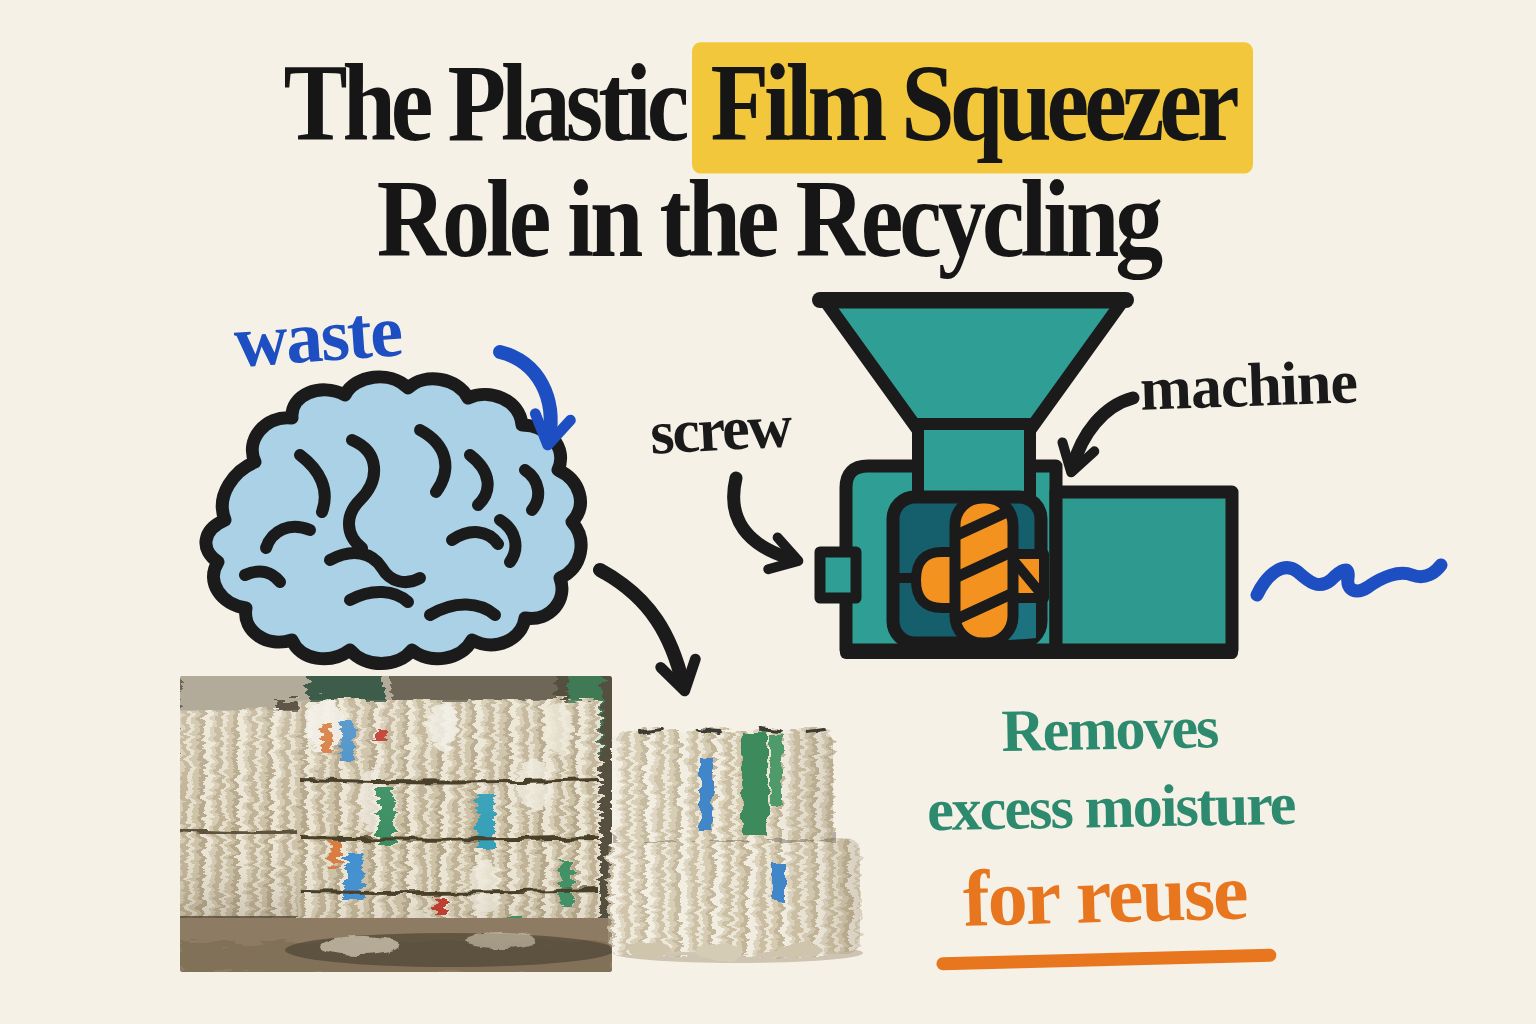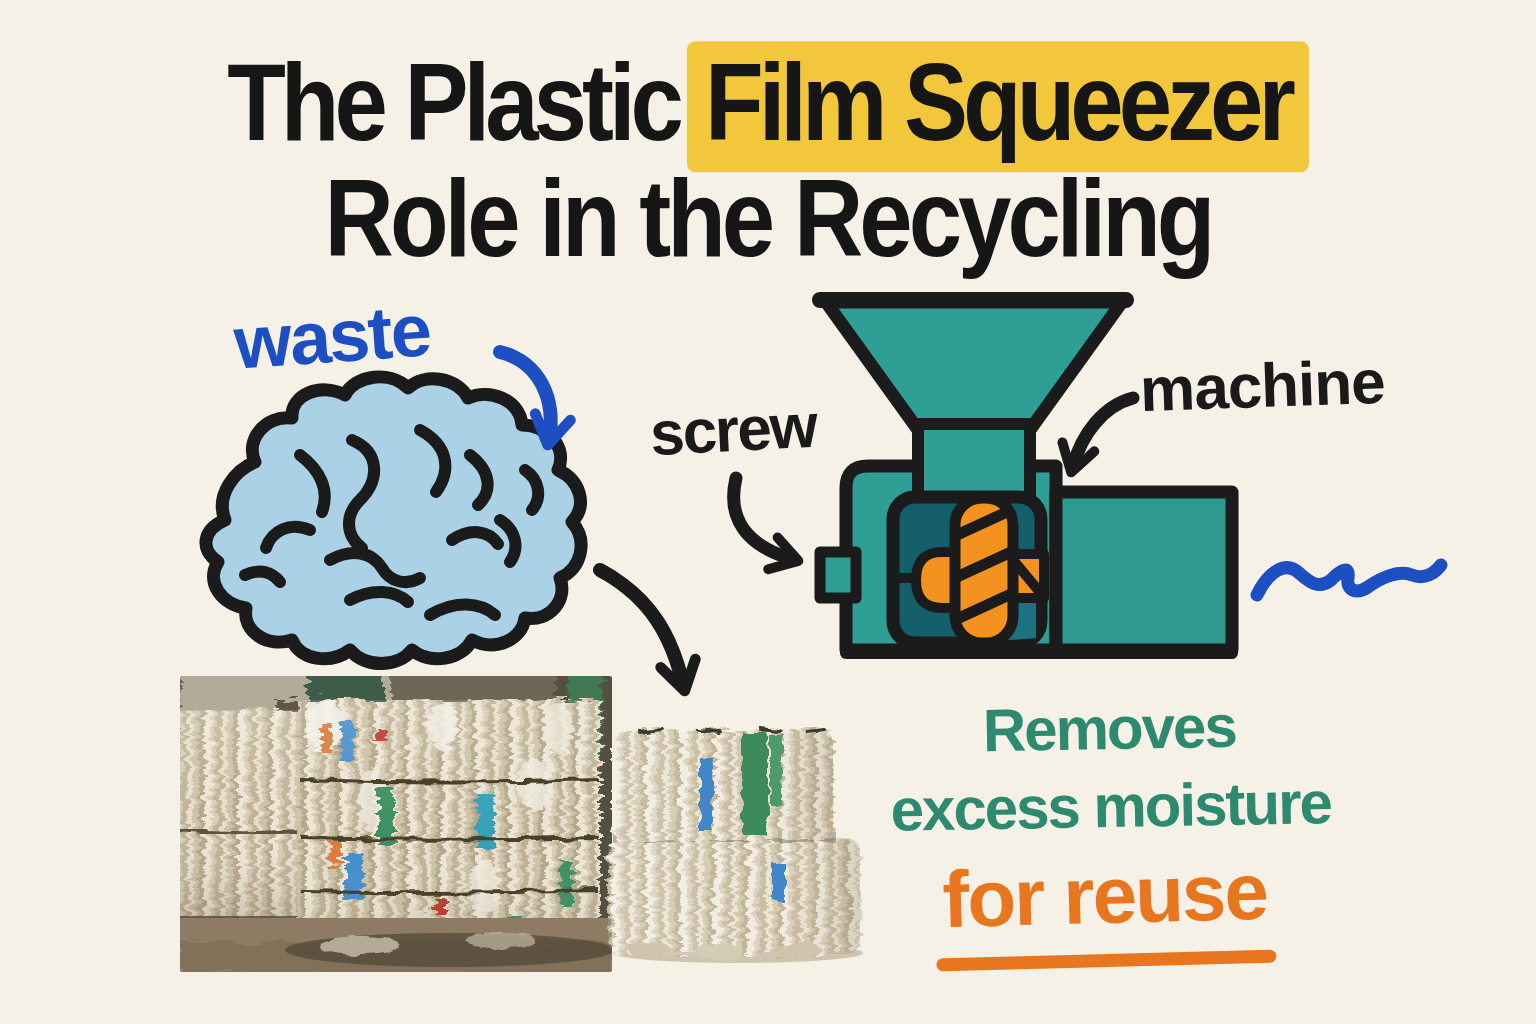--- a/index.html
+++ b/index.html
@@ -1,17 +1,17 @@
 <!DOCTYPE html>
 <html><head>
 <meta charset="utf-8">
 <style>
   html,body{margin:0;padding:0;background:#f6f1e7;}
   .canvas{position:relative;width:1536px;height:1024px;overflow:hidden;background:#f6f1e7;
-          font-family:Liberation Sans, sans-serif;}
+          font-family:Liberation Serif, serif;}
   svg.art{position:absolute;left:0;top:0;}
   .txt{position:absolute;font-weight:bold;white-space:nowrap;}
   .title-line{left:0;width:1536px;top:40px;text-align:center;font-size:96px;letter-spacing:-5px;
               color:#161616;transform:scaleY(1.14);transform-origin:50% 0;}
   .title-line.second{top:156px;letter-spacing:-4px;}
   .hl{background:#f2c73b;padding:0 18px 8px;margin-left:8px;border-radius:8px;}
   .lbl-waste{left:234px;top:294px;font-size:74px;color:#1e4fc2;transform:rotate(-4deg);letter-spacing:-2px;}
   .lbl-screw{left:650px;top:394px;font-size:62px;color:#1a1a1a;transform:rotate(-3deg);letter-spacing:-2px;}
   .lbl-machine{left:1140px;top:350px;font-size:62px;color:#1a1a1a;transform:rotate(-2deg);letter-spacing:-1px;}
   .benefit{left:855px;top:690px;width:510px;text-align:center;font-size:60px;color:#2e8a6e;

